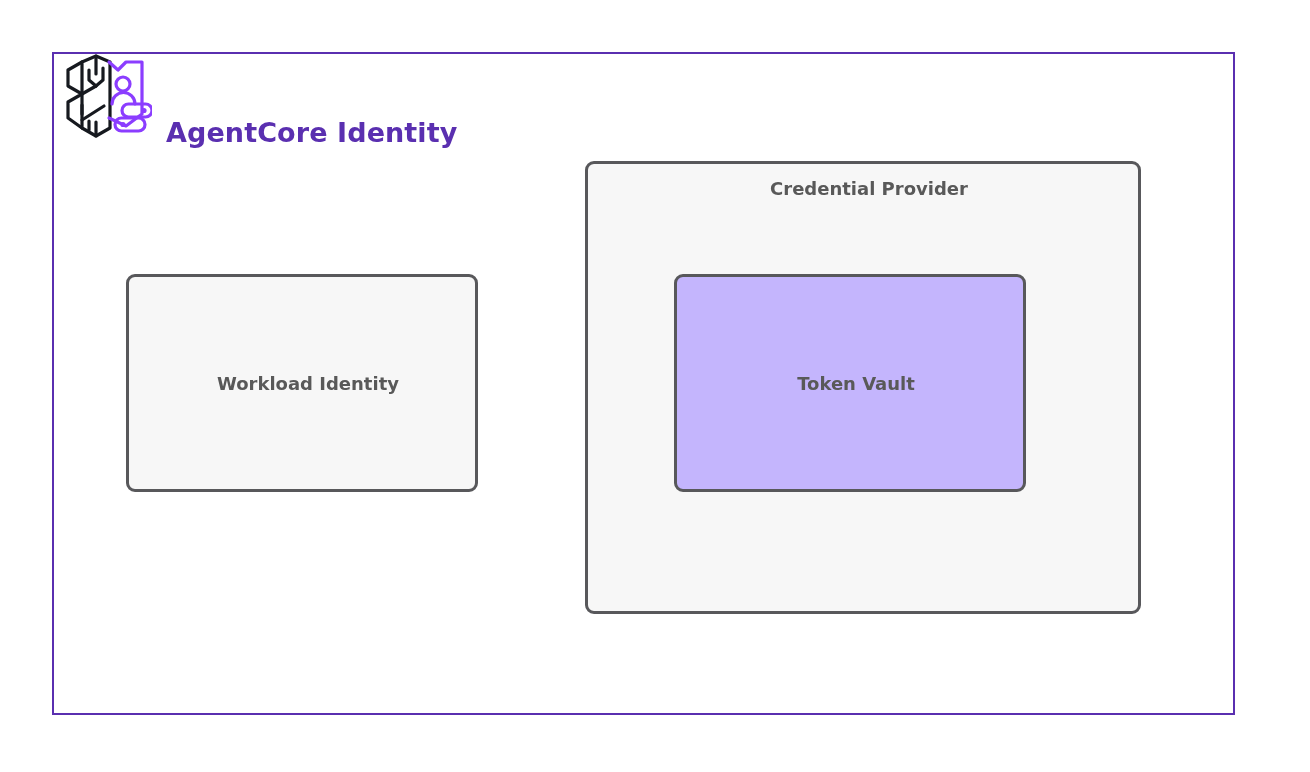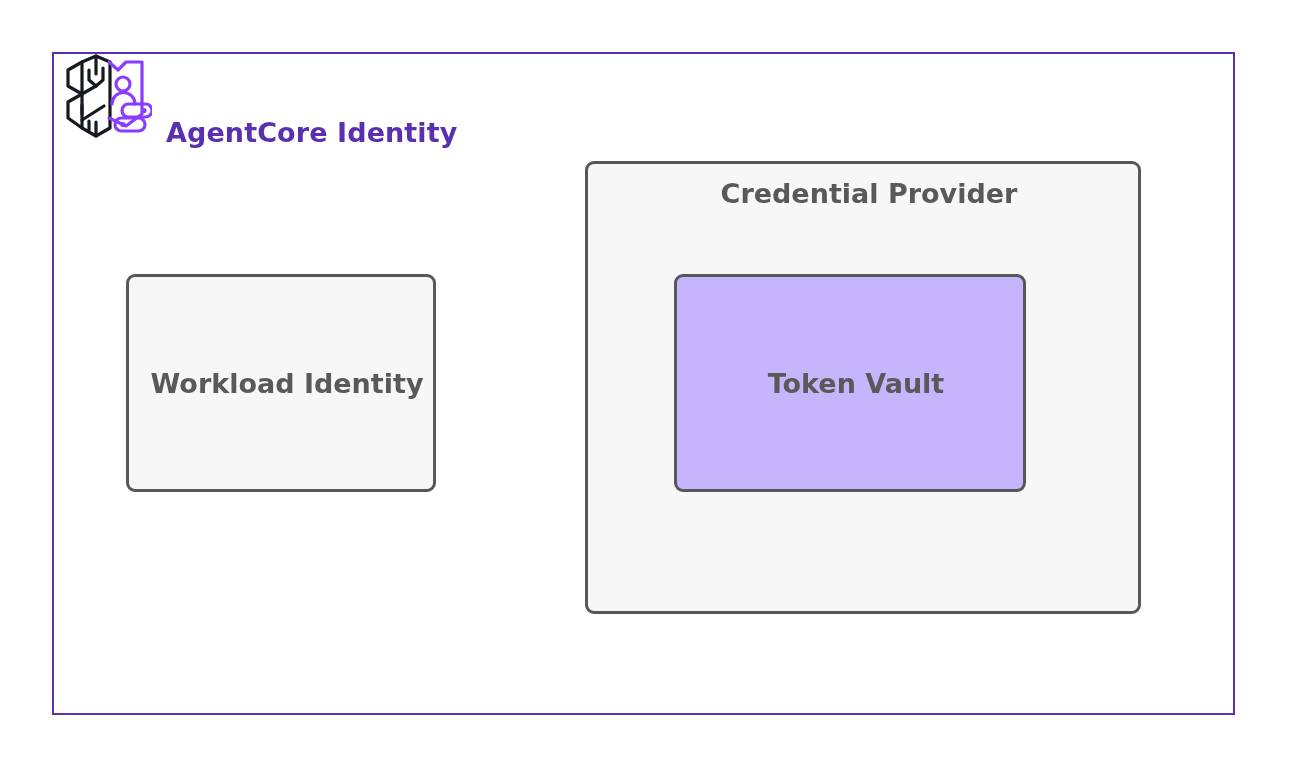--- a/index.html
+++ b/index.html
@@ -63,31 +63,31 @@
     background: #f7f7f7;
   }
   .node-box.inner-shade {
     background: #c4b5fd;
   }
   .node-label {
     position: absolute;
     left: 12px;
     right: 0;
     text-align: center;
-    font-size: 27px;
+    font-size: 18px;
     font-weight: bold;
     color: #595959;
     white-space: nowrap;
   }
 
   
   #workload-identity-box {
     left: 126px;
     top: 274px;
-    width: 310px;
+    width: 352px;
     height: 218px;
   }
   #workload-identity-box .node-label {
     top: 50%;
     transform: translateY(-50%);
   }
 
   
   #credential-provider-box {
     left: 585px;

